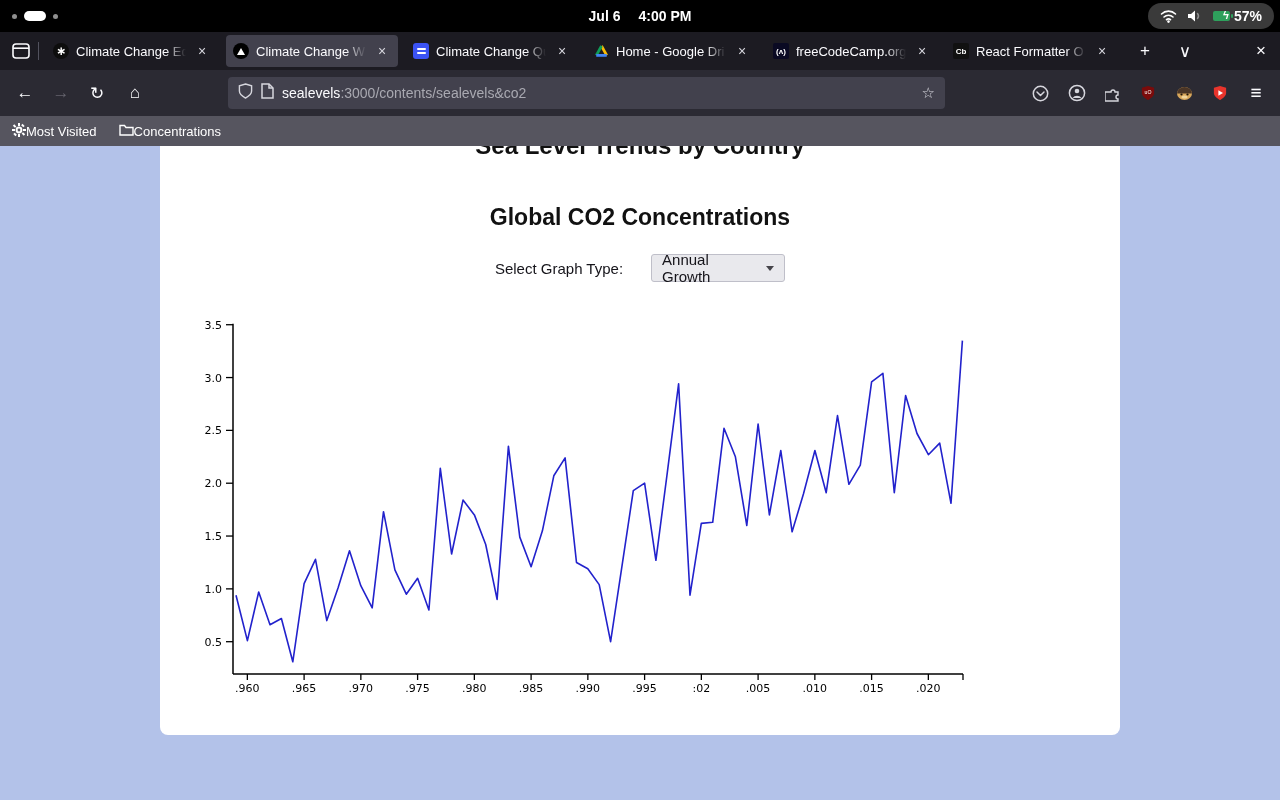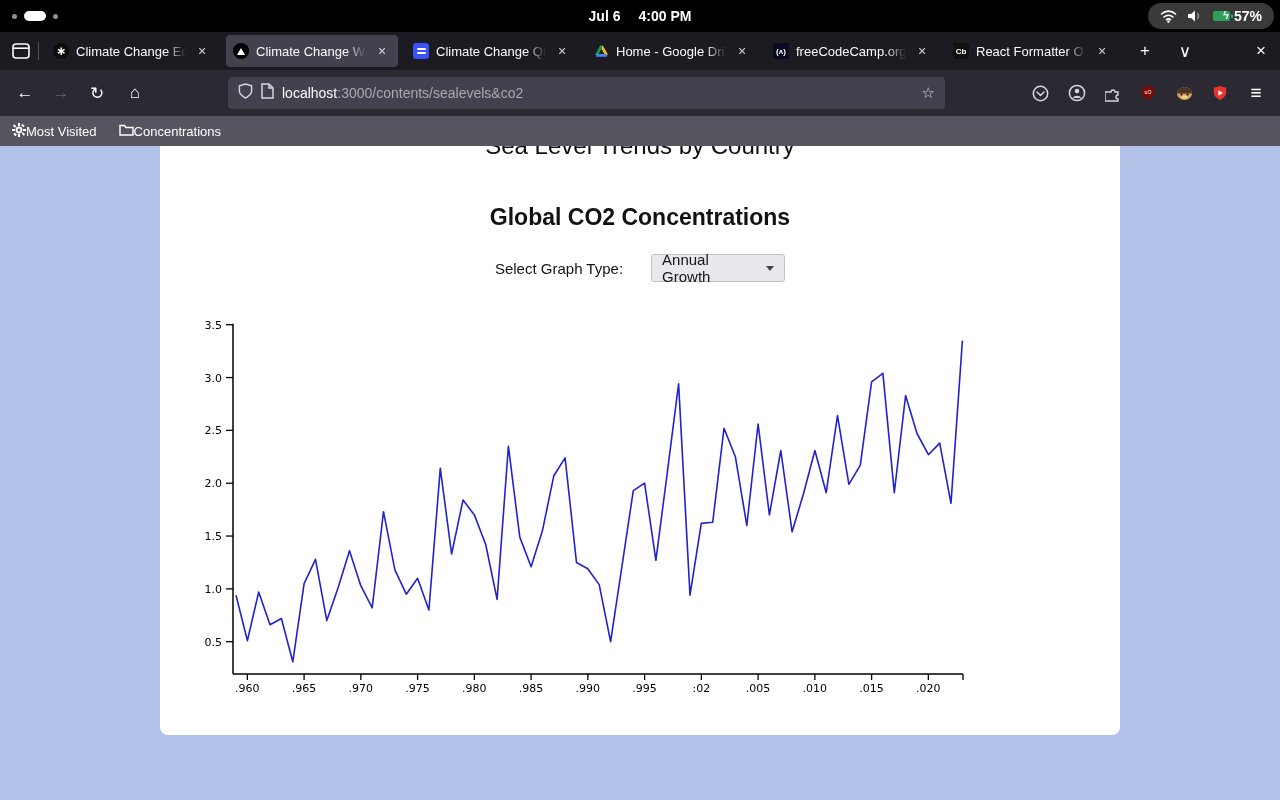--- a/index.html
+++ b/index.html
@@ -45,21 +45,21 @@
   #urltext .rest{color:#a9a9b1;}
   #star{margin-left:auto;font-size:15px;color:#d6d6dd;}
   .ricon{position:absolute;top:9px;width:28px;height:28px;display:flex;align-items:center;justify-content:center;border-radius:4px;}
   .shieldred{width:16px;height:16px;}
   
   #bmbar{position:absolute;left:0;top:116px;width:1280px;height:30px;background:#56555f;display:flex;align-items:center;gap:22px;padding:0 12px;color:#fff;font-size:13px;}
   .bmitem{display:flex;align-items:center;}
   
   #content{position:absolute;left:0;top:146px;width:1280px;height:654px;background:#b3c2e9;}
   #card{position:absolute;left:160px;top:0;width:960px;height:589px;background:#fff;border-radius:0 0 8px 8px;overflow:hidden;}
-  #clipped-h{margin:-14px 0 0 0;text-align:center;font-size:24px;font-weight:400;color:#111;}
+  #clipped-h{margin:-14px 0 0 0;text-align:center;font-size:24px;font-weight:700;color:#111;}
   .fselect{background:#e9e9ed;border:1px solid #bfbfc9;border-radius:3px;height:28px;display:flex;align-items:center;justify-content:space-between;padding:0 10px;font-size:15px;color:#15141a;box-sizing:border-box;}
   .fselect .car{width:0;height:0;border-left:4px solid transparent;border-right:4px solid transparent;border-top:5px solid #45444a;margin-left:10px;}
   #country-select{position:absolute;left:358px;top:30px;width:244px;}
   #co2-h{position:absolute;left:0;top:58px;width:960px;text-align:center;font-size:23px;font-weight:700;color:#111;margin:0;}
   #graphrow{position:absolute;left:0;top:108px;width:960px;display:flex;align-items:center;justify-content:center;gap:28px;font-size:15px;color:#15141a;}
   #graph-select{width:134px;}
   #chartwrap{position:absolute;left:35px;top:162px;width:800px;height:400px;}
   #chartwrap svg{display:block;}
   .chart text{font-family:"DejaVu Sans","Liberation Sans",sans-serif;font-size:11px;fill:#000;}
   svg,span,div,i,h1,h2{cursor:default;}
@@ -172,21 +172,21 @@
       <svg width="15" height="16" viewBox="0 0 16 17">
           <path d="M8 1 L14.5 3 V8.5 C14.5 12.5 8 16 8 16 C8 16 1.5 12.5 1.5 8.5 V3 Z" fill="none" stroke="#d6d6dd" stroke-width="1.5"></path>
         </svg>
     </span>
     <span>
       <svg width="13" height="16" viewBox="0 0 13 16">
           <path d="M1 1 H8 L12 5 V15 H1 Z" fill="none" stroke="#d6d6dd" stroke-width="1.5"></path>
           <path d="M8 1 V5 H12" fill="none" stroke="#d6d6dd" stroke-width="1.5"></path>
         </svg>
     </span>
-    <span id="urltext"><span>localhost</span><span class="rest">:3000/contents/sealevels&amp;co2</span></span>
+    <span id="urltext"><span>sealevels</span><span class="rest">:3000/contents/sealevels&amp;co2</span></span>
     <span id="star">☆</span>
   </div>
 
   <div class="ricon" style="left:1026px">
     <svg width="17" height="17" viewBox="0 0 17 17">
         <circle cx="8.5" cy="8.5" r="7.2" fill="none" stroke="#d6d6dd" stroke-width="1.5"></circle>
         <polyline points="5,7 8.5,10.5 12,7" fill="none" stroke="#d6d6dd" stroke-width="1.5" stroke-linecap="round" stroke-linejoin="round"></polyline>
       </svg>
   </div>
   <div class="ricon" style="left:1063px">

